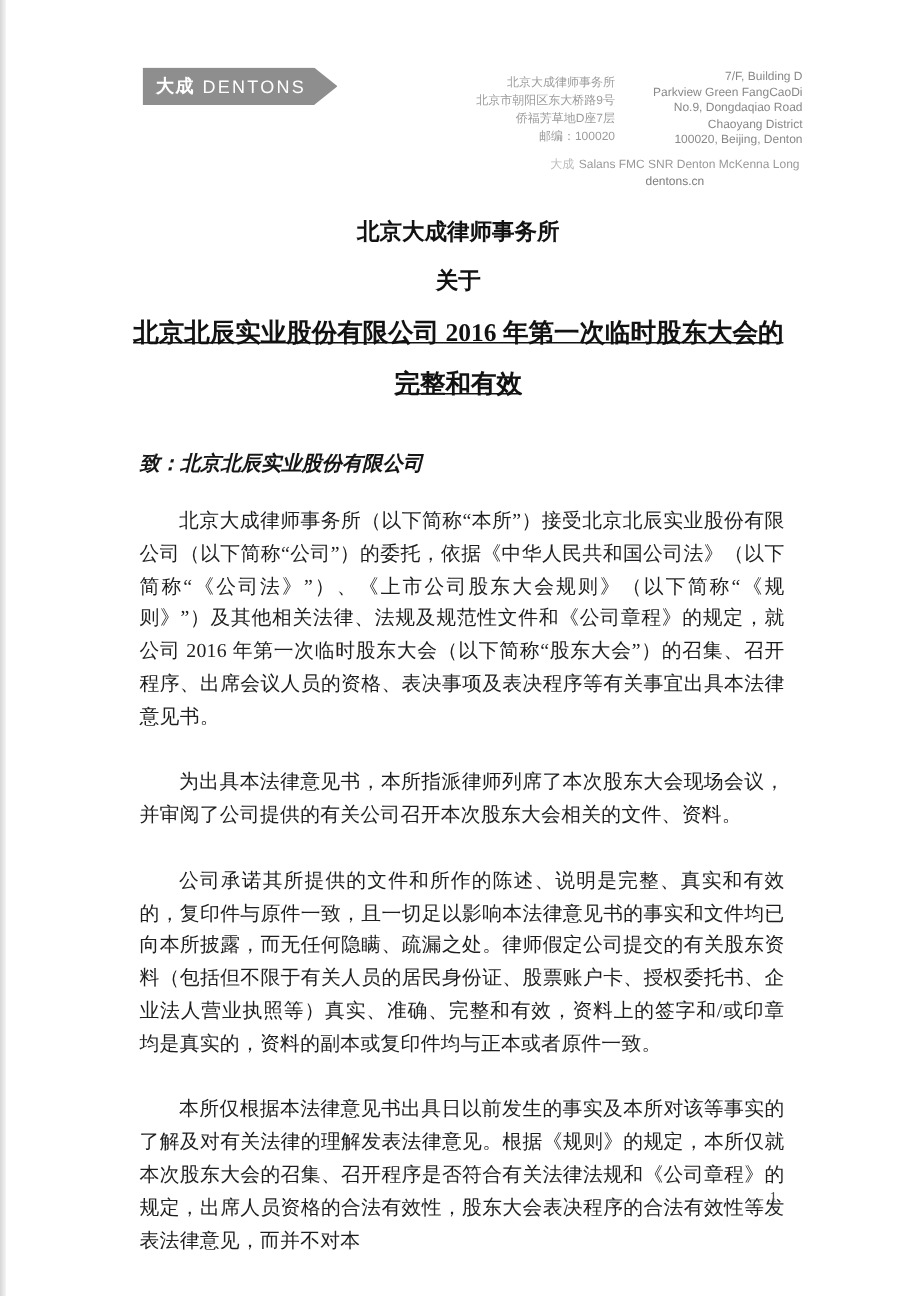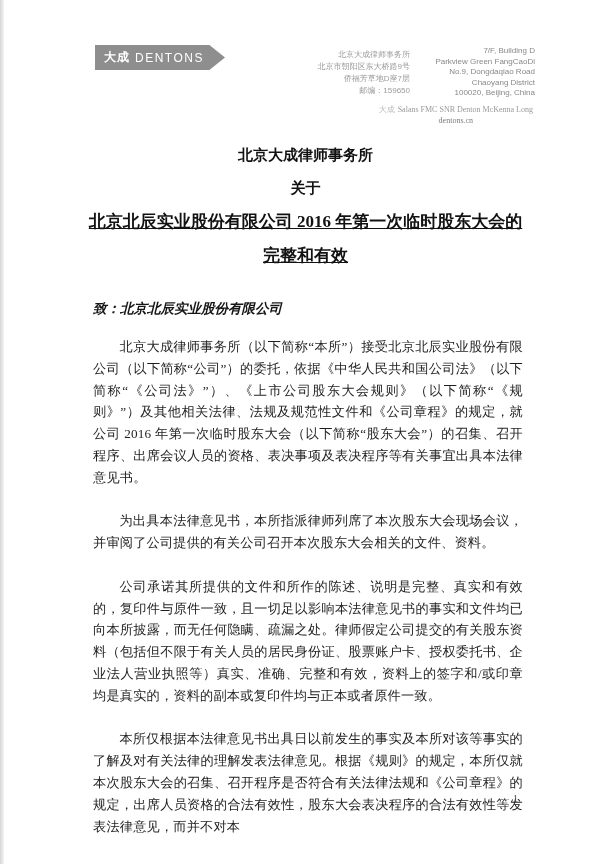--- a/index.html
+++ b/index.html
@@ -39,21 +39,21 @@
   }
   .addr-en {
     position: absolute; top: 46px; right: 76px;
     text-align: right; font-size: 8px; line-height: 10.5px;
     color: #888888; font-family: "Liberation Sans", sans-serif;
     white-space: nowrap;
   }
   .affiliation {
     position: absolute; top: 104px; right: 78px;
     text-align: right; font-size: 8px; line-height: 11px;
-    color: #9a9a9a; font-family: Liberation Serif, serif;
+    color: #9a9a9a; font-family: Liberation Sans, sans-serif;
     white-space: nowrap;
   }
   .aff-prefix { color: #bdbdbd; margin-right: 3px; }
   .website { color: #7c7c7c; text-align: center; }
   
   .title-block {
     position: absolute; top: 139px; left: 0; width: 611px;
     text-align: center; font-weight: bold; color: #121212;
   }
   .t-small { font-size: 15px; line-height: 33px; }
@@ -82,29 +82,29 @@
 
 <div class="logo">
   <span class="logo-cn">大成</span>
   <span class="logo-en">DENTONS</span>
 </div>
 
 <div class="addr-cn">
   <div>北京大成律师事务所</div>
   <div>北京市朝阳区东大桥路9号</div>
   <div>侨福芳草地D座7层</div>
-  <div>邮编：159650</div>
+  <div>邮编：100020</div>
 </div>
 
 <div class="addr-en">
   <div>7/F, Building D</div>
   <div>Parkview Green FangCaoDi</div>
   <div>No.9, Dongdaqiao Road</div>
   <div>Chaoyang District</div>
-  <div>100020, Beijing, China</div>
+  <div>100020, Beijing, Denton</div>
 </div>
 
 <div class="affiliation">
   <div>
     <span class="aff-prefix">大成</span><span>Salans FMC SNR Denton McKenna Long</span>
   </div>
   <div class="website">dentons.cn</div>
 </div>
 
 <div class="title-block">

